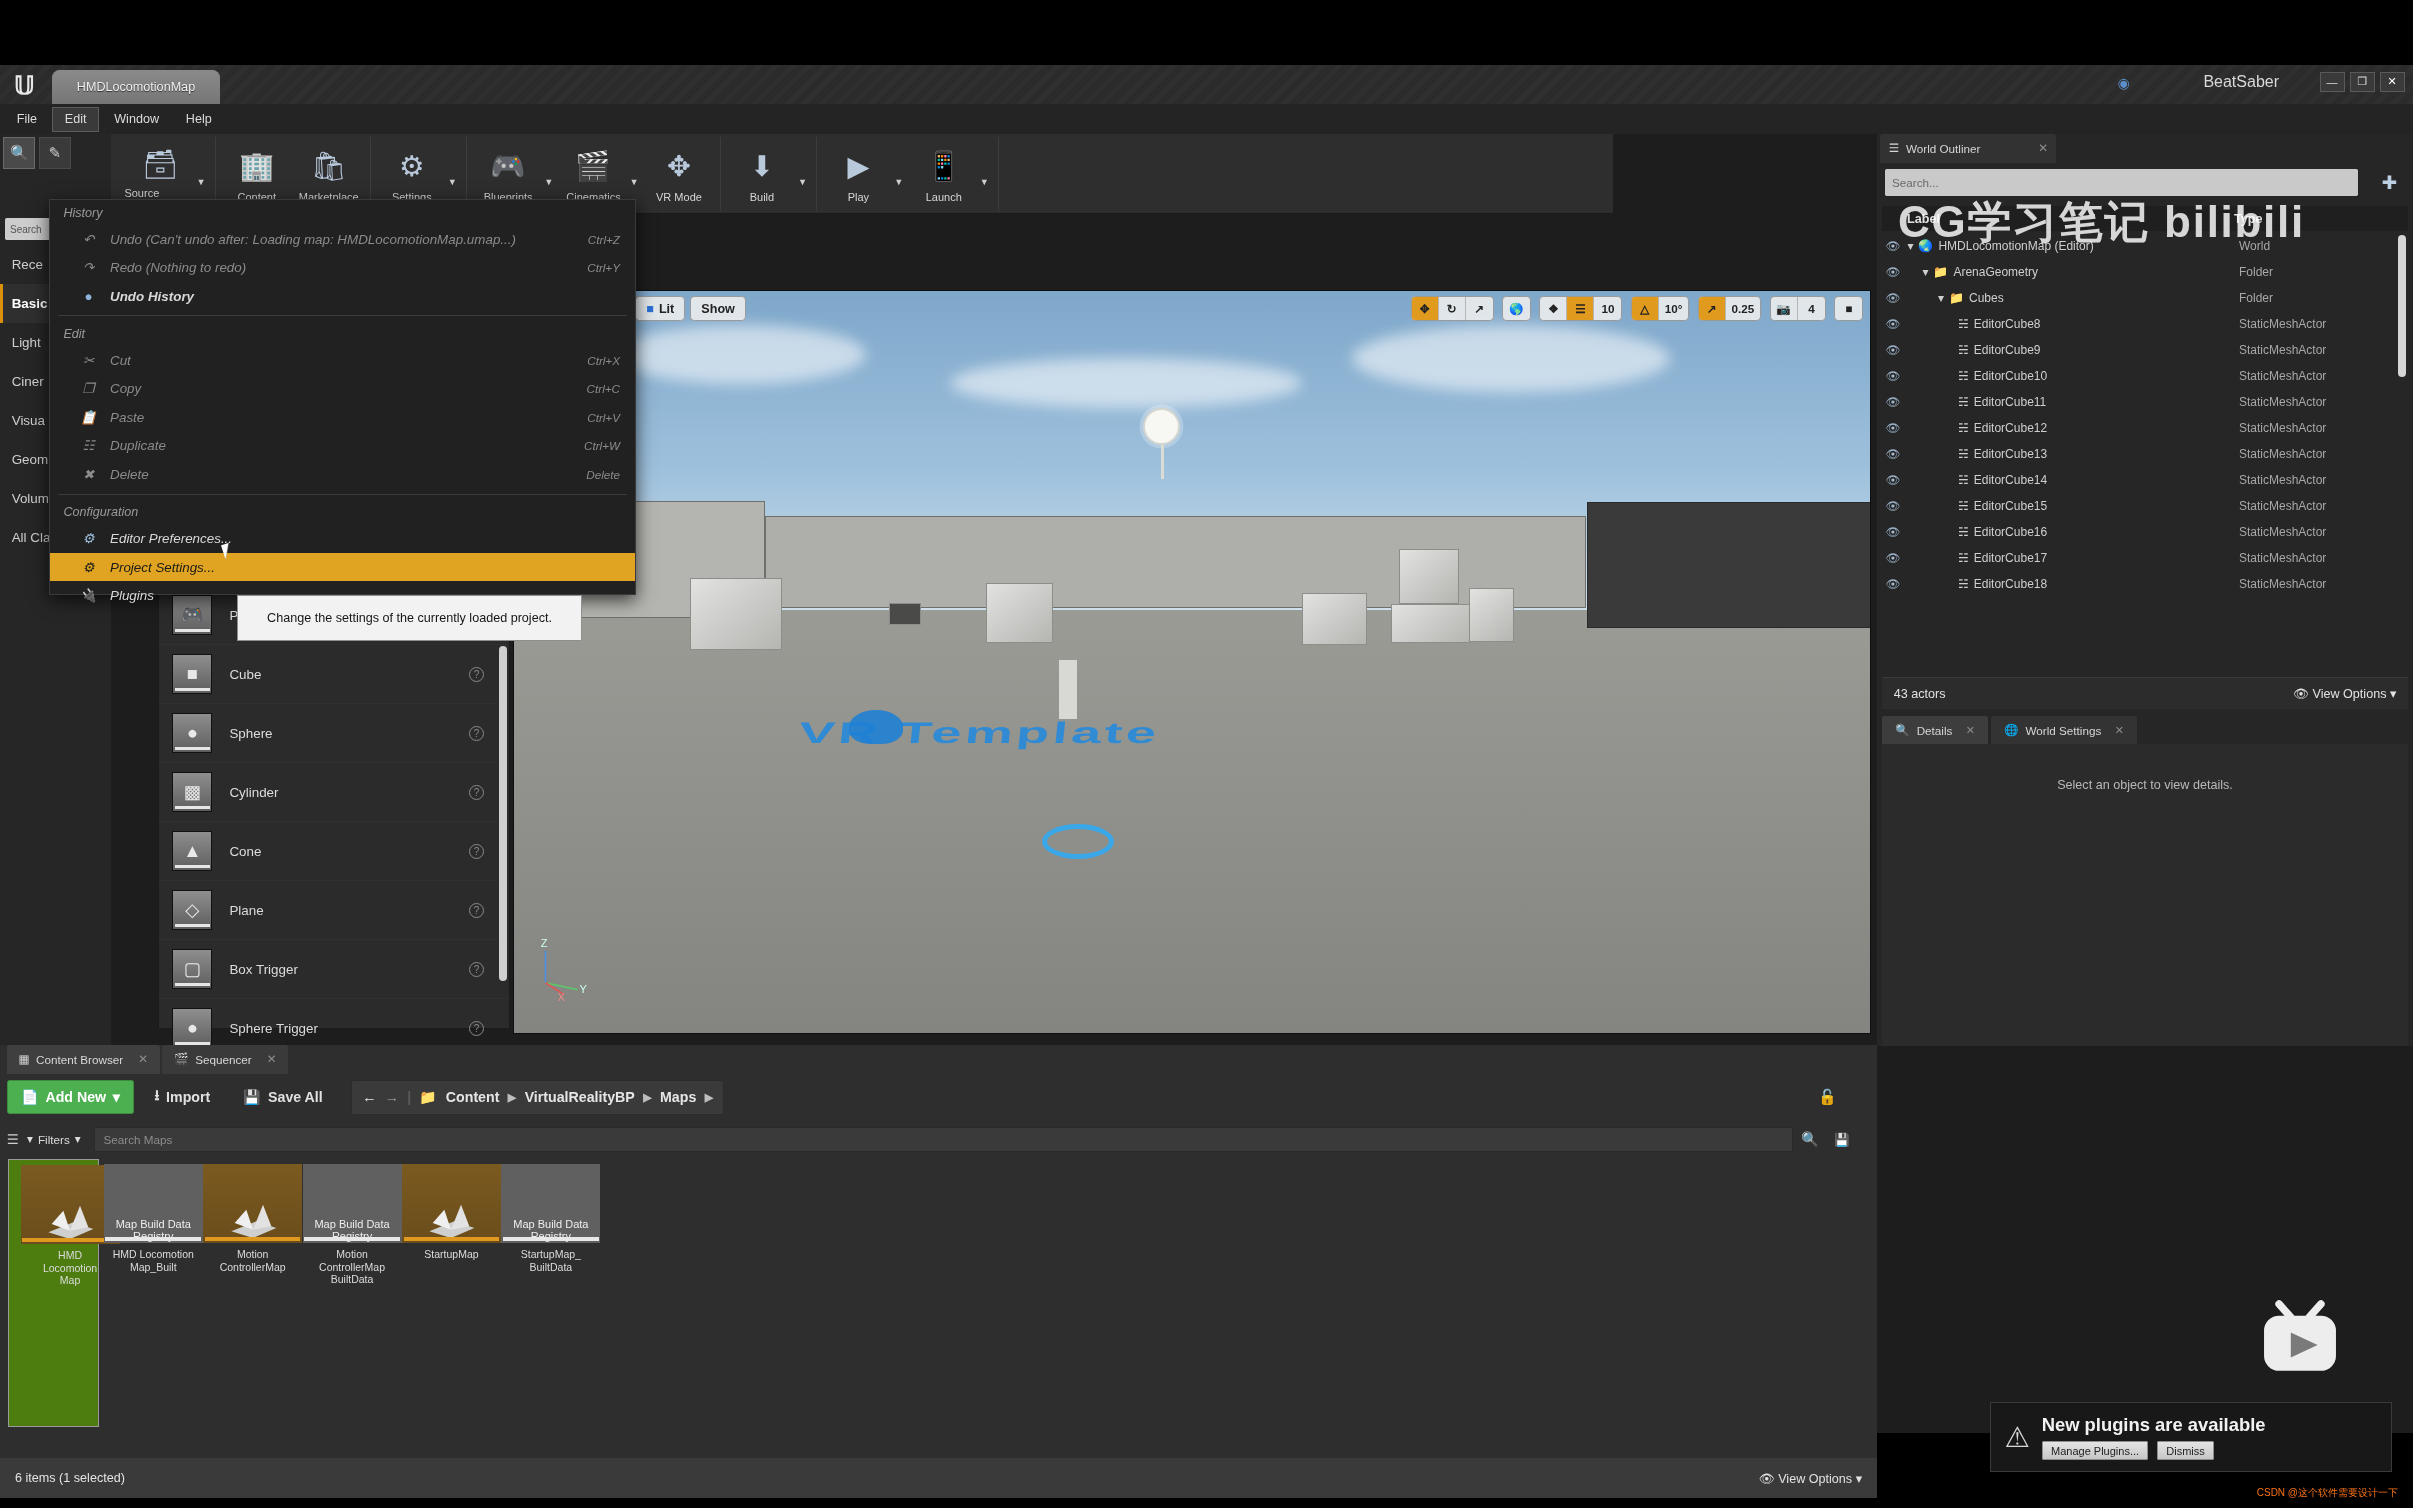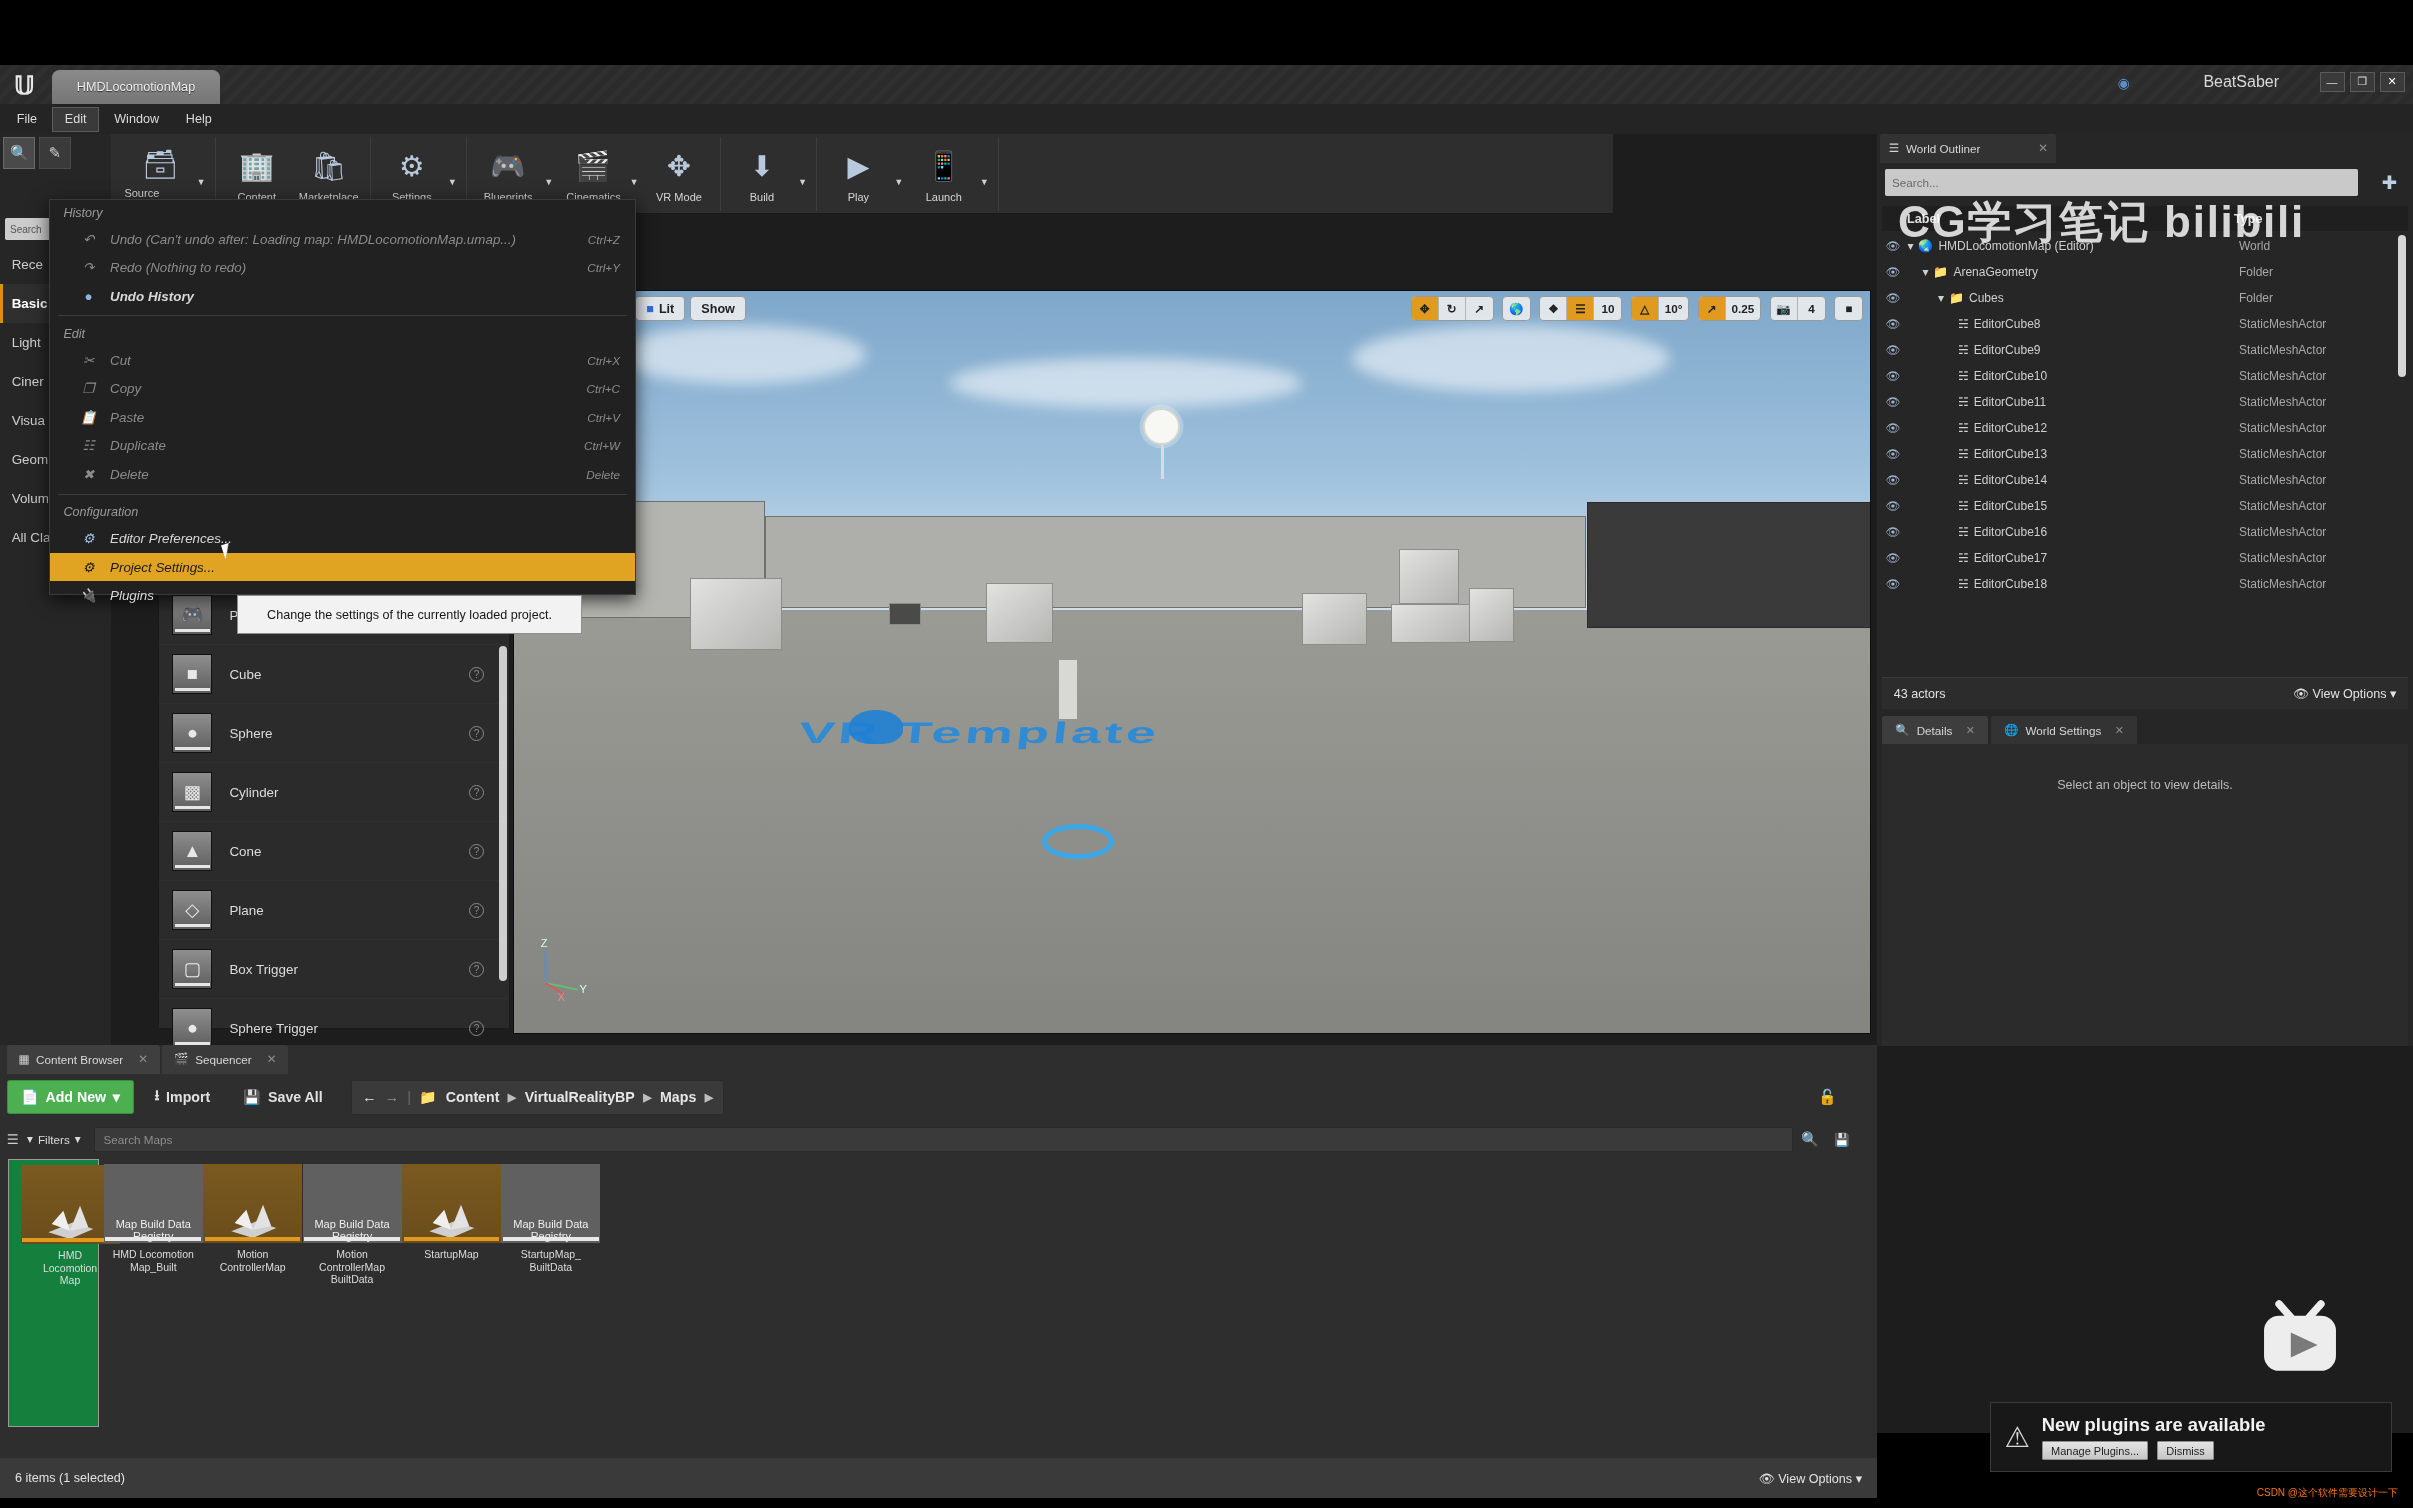--- a/index.html
+++ b/index.html
@@ -297,21 +297,21 @@
     margin-left: 5px;
   }
   .assets {
     position: absolute; left: 8.4px; top: 114px; width: 1852px; height: 268px;
     display: flex; gap: 8.4px;
   }
   .asset {
     width: 91px; display: flex; flex-direction: column; align-items: center;
     padding: 5px 1.7px 0 1.7px;
   }
-  .asset.sel { background: #15803d; border: 0.8px solid #9a9a9a; padding-left: 34px; }
+  .asset.sel { background: #4d7c0f; border: 0.8px solid #9a9a9a; padding-left: 34px; }
   .asset-thumb {
     width: 99px; height: 79px; position: relative;
     display: flex; align-items: flex-end; justify-content: center;
     color: #efefef; font-size: 11px; text-align: center; line-height: 1.15;
   }
   .asset-thumb.map { background: linear-gradient(#7b5a20, #6a4d1b); }
   .asset-thumb.data { background: #606060; }
   .asset-thumb::after {
     content:''; position: absolute; left: 1.7px; right: 1.7px; bottom: 1.7px; height: 4.2px;
   }
@@ -375,21 +375,21 @@
     position: absolute; left: 28.5px; width: 20px; height: 18.4px;
     display: flex; align-items: center; justify-content: center; font-size: 13.4px;
   }
   .em-lbl { margin-left: 30px; }
   .em-key {
     position: absolute; right: 15px; color: #8b8b8b; font-size: 11.7px;
   }
   .em-sep { height: 0.8px; background: #3b3b3b; margin: 5px 8.4px; }
 
   .tooltip {
-    position: absolute; left: 237px; top: 530px; width: 345px; height: 39px;
+    position: absolute; left: 237px; top: 530px; width: 345px; height: 46px;
     background: #f2f2f2; border: 0.8px solid #8f8f8f; z-index: 60;
     display: flex; align-items: center; justify-content: center;
     color: #161616; font-size: 12.6px;
   }
   .cursor {
     position: absolute; left: 223px; top: 478px; z-index: 70;
     width: 0; height: 0;
     border-left: 8.4px solid #fff; border-right: 5.9px solid transparent;
     border-bottom: 15px solid transparent;
     transform: rotate(-18deg);

